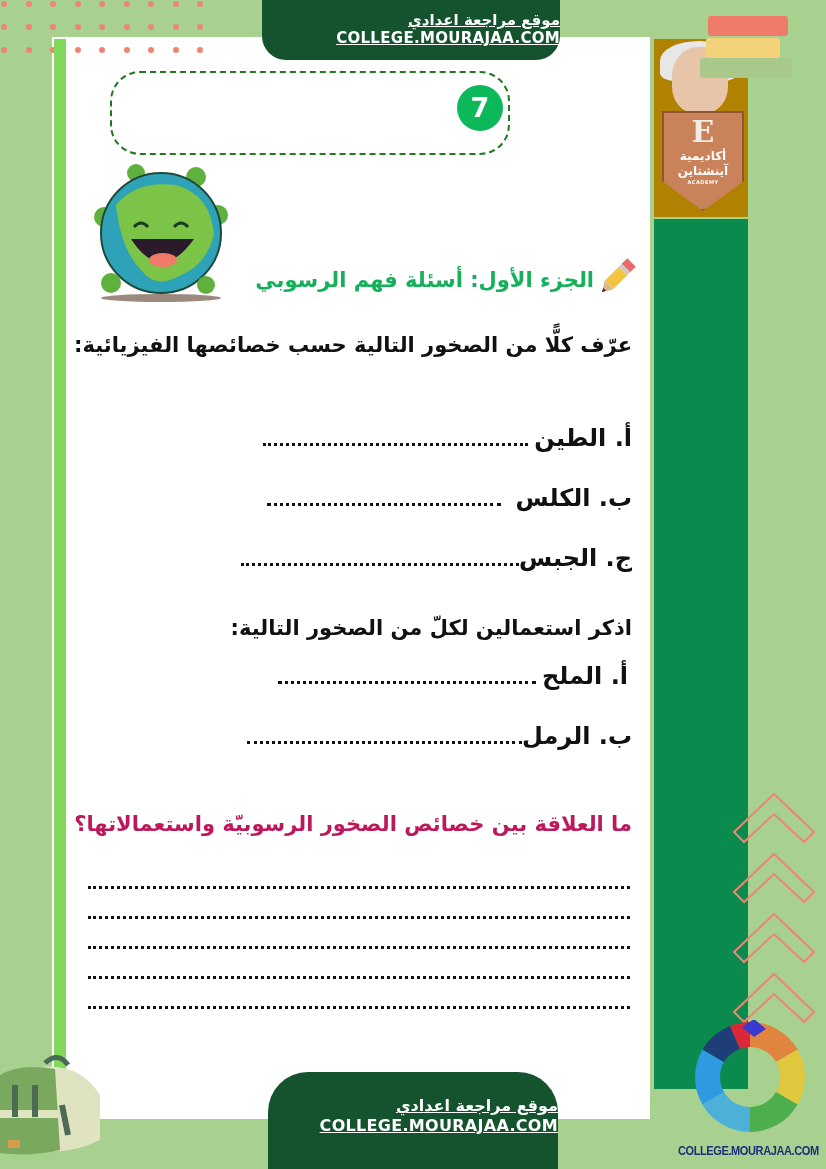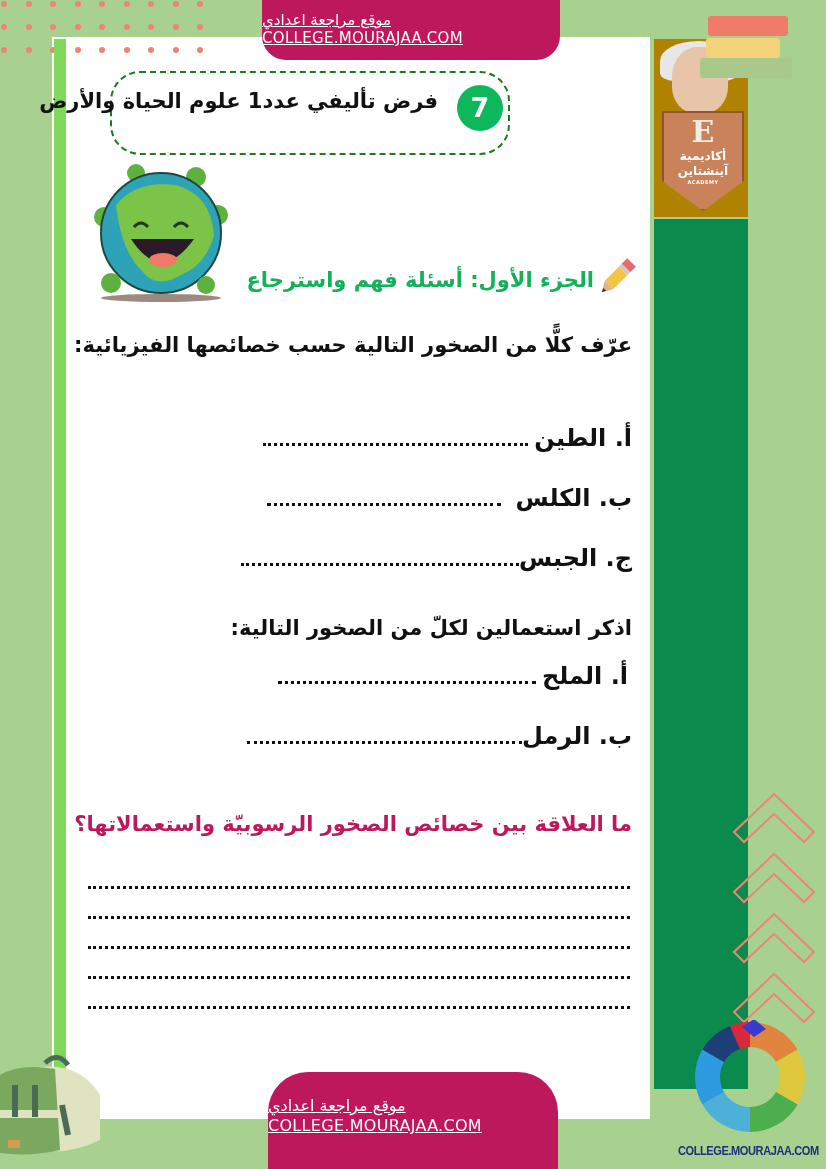--- a/index.html
+++ b/index.html
@@ -21,22 +21,22 @@
     background: #0b8a4d;
   }
   .dots-row {
     position: absolute; left: 0; height: 6px; display: flex;
   }
   .dot {
     width: 6px; height: 6px; border-radius: 50%; background: #ee8573;
     margin-right: 18.5px;
   }
   .banner {
-    position: absolute; background: #be185d; text-align: left; color: #fff;
-    font-family: "DejaVu Sans", sans-serif; font-weight: normal;
+    position: absolute; background: #14532d; text-align: right; color: #fff;
+    font-family: "DejaVu Sans", sans-serif; font-weight: bold;
   }
   .banner-top {
     left: 262px; top: 0; width: 298px; height: 60px;
     border-radius: 0 0 24px 24px;
   }
   .banner-bottom {
     left: 268px; top: 1072px; width: 290px; height: 97px;
     border-radius: 40px 40px 0 0;
   }
   .banner .ar { font-size: 15px; text-decoration: underline; line-height: 18px; }
@@ -162,21 +162,20 @@
 <div class="left-bar"></div>
 <div class="right-band"></div>
 
 <div class="banner banner-top">
   <div class="ar">موقع مراجعة اعدادي</div>
   <div class="en">COLLEGE.MOURAJAA.COM</div>
 </div>
 
 <div class="title-box">
   <div class="title-num">7</div>
-  <div class="title-text">فرض تأليفي عدد1 علوم الحياة والأرض</div>
 </div>
 
 <div class="einstein">
   <div class="hair"></div>
   <div class="head"></div>
   <div class="shield">
     <div class="E">E</div>
     <div class="ar1">أكاديمية آينشتاين</div>
     <div class="acad">ACADEMY</div>
   </div>
@@ -205,21 +204,21 @@
 
 <svg class="pencil-icon" viewBox="0 0 40 40">
   <g transform="rotate(45 20 20)">
     <rect x="14" y="-2" width="12" height="8" fill="#e86a6a"></rect>
     <rect x="14" y="6" width="12" height="4" fill="#c9c9c9"></rect>
     <rect x="14" y="10" width="12" height="20" fill="#f4c542"></rect>
     <polygon points="14,30 26,30 20,40" fill="#e0b48a"></polygon>
     <polygon points="18,36 22,36 20,40" fill="#333"></polygon>
   </g>
 </svg>
-<div class="rtl section-title">الجزء الأول: أسئلة فهم واسترجاع</div>
+<div class="rtl section-title">الجزء الأول: أسئلة فهم الرسوبي</div>
 
 <div class="rtl instr" style="right:194px; top:333px;">عرّف كلًّا من الصخور التالية حسب خصائصها الفيزيائية:</div>
 
 <div class="rtl item" style="right:194px; top:424px;">
   <span>أ. الطين</span><span class="dots-fill" style="width:265px;"></span>
 </div>
 <div class="rtl item" style="right:194px; top:484px;">
   <span>ب. الكلس</span><span class="dots-fill" style="width:234px; margin-right:14px;"></span>
 </div>
 <div class="rtl item" style="right:194px; top:544px;">

